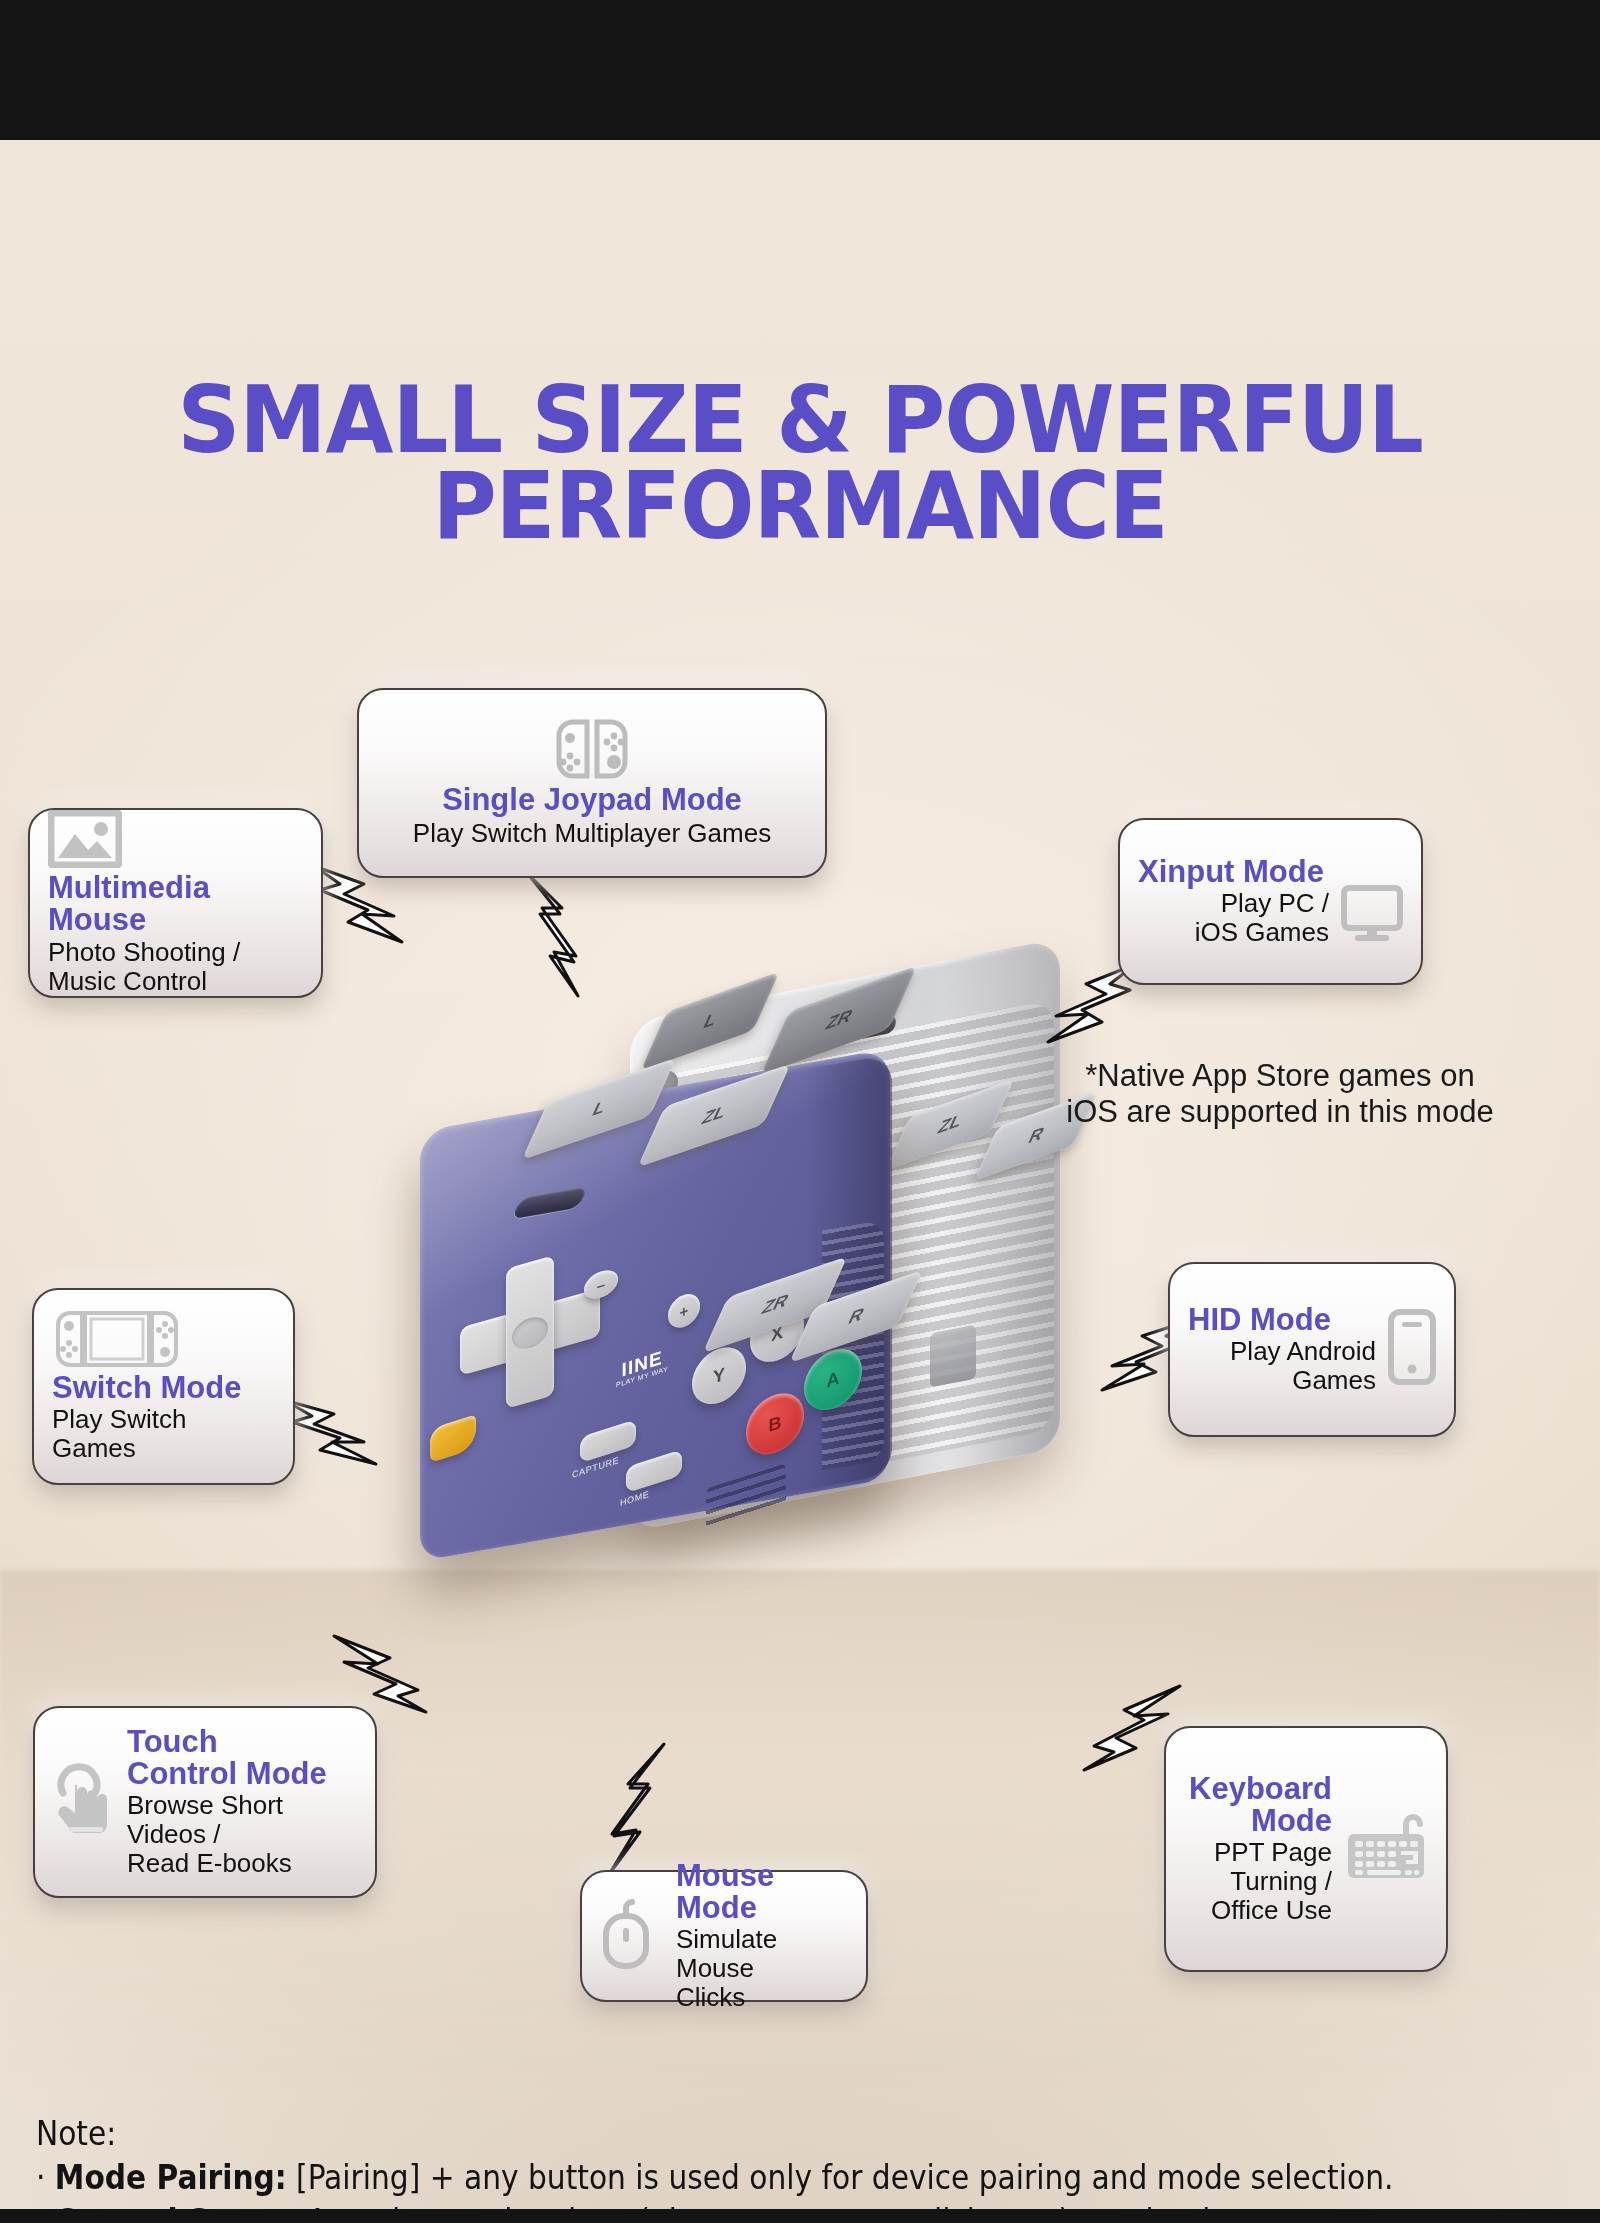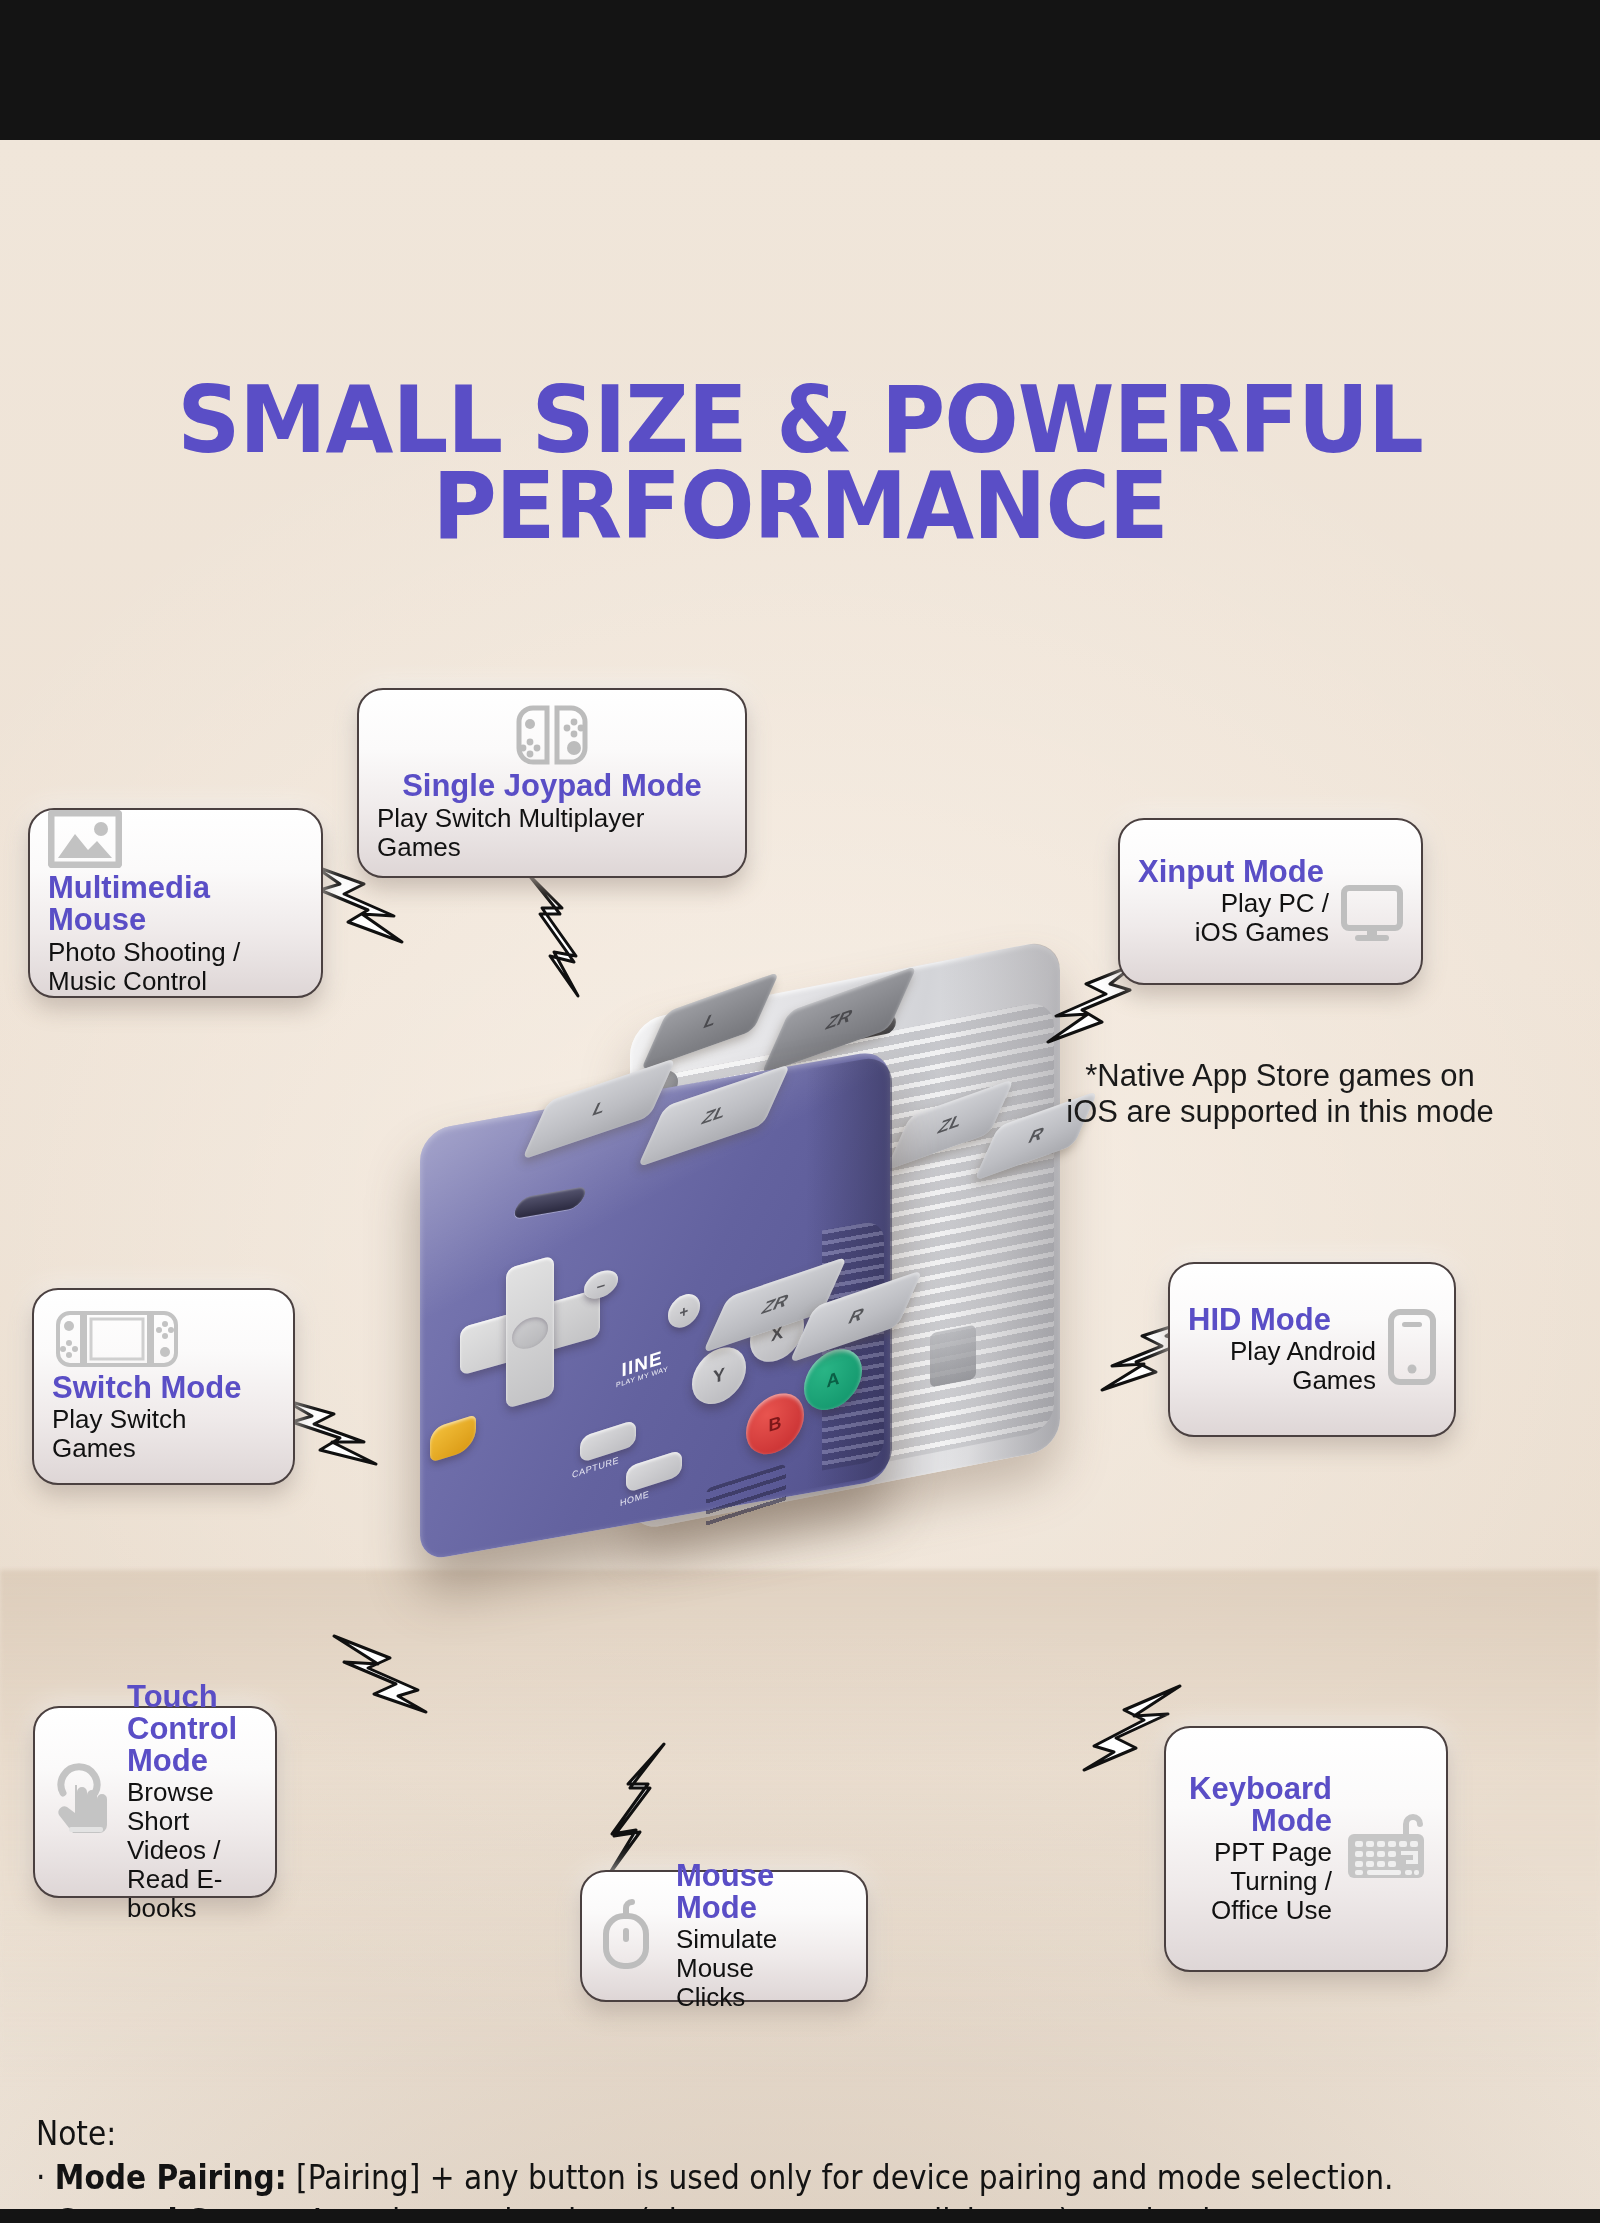--- a/index.html
+++ b/index.html
@@ -175,37 +175,37 @@
   .row{display:flex;align-items:center;gap:12px;}
   .ico{flex:0 0 auto;display:block;}
   .txt-right{text-align:right;}
   .txt-left{text-align:left;}
 
   
   #card-multimedia{left:28px;top:668px;width:295px;height:190px;}
   #card-multimedia .c-title{font-size:31px;}
   #card-multimedia .c-sub{font-size:26px;margin-top:2px;}
 
-  #card-joypad{left:357px;top:548px;width:390px;height:190px;align-items:center;}
+  #card-joypad{left:357px;top:548px;width:470px;height:190px;align-items:center;}
   #card-joypad .c-title{font-size:31px;text-align:center;}
   #card-joypad .c-sub{font-size:26px;text-align:left;margin-top:2px;}
 
   #card-xinput{left:1118px;top:678px;width:305px;height:167px;}
   #card-xinput .c-title{font-size:31px;}
   #card-xinput .c-sub{font-size:26px;}
 
   #card-switch{left:32px;top:1148px;width:263px;height:197px;}
   #card-switch .c-title{font-size:31px;}
   #card-switch .c-sub{font-size:26px;}
 
   #card-hid{left:1168px;top:1122px;width:288px;height:175px;}
   #card-hid .c-title{font-size:31px;}
   #card-hid .c-sub{font-size:26px;}
 
-  #card-touch{left:33px;top:1566px;width:244px;height:192px;}
+  #card-touch{left:33px;top:1566px;width:344px;height:192px;}
   #card-touch .c-title{font-size:31px;}
   #card-touch .c-sub{font-size:26px;}
 
   #card-mouse{left:580px;top:1730px;width:288px;height:132px;}
   #card-mouse .c-title{font-size:31px;}
   #card-mouse .c-sub{font-size:26px;}
 
   #card-keyboard{left:1164px;top:1586px;width:284px;height:246px;}
   #card-keyboard .c-title{font-size:31px;}
   #card-keyboard .c-sub{font-size:26px;}

